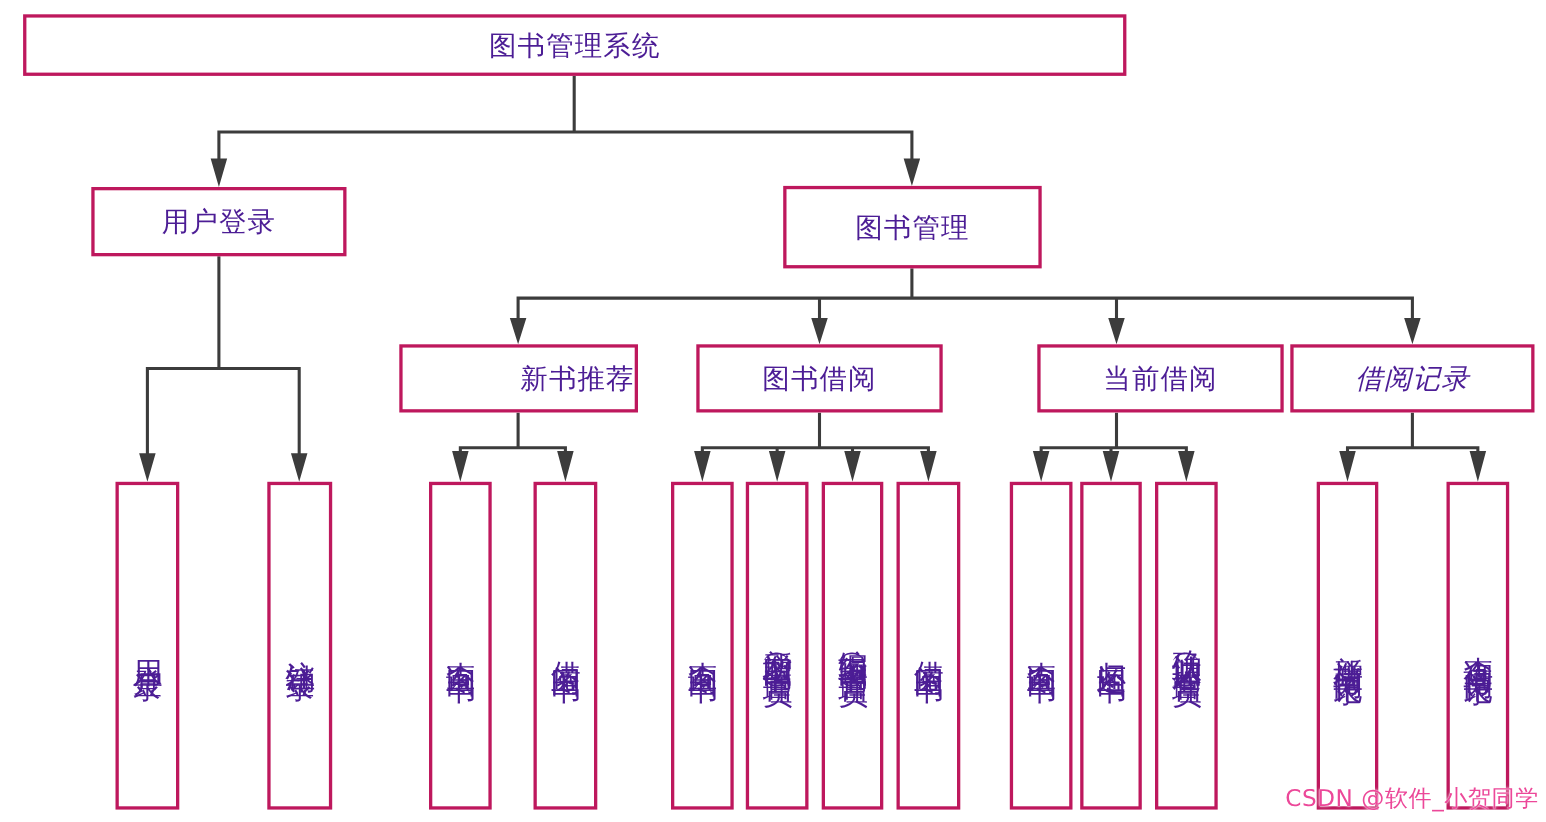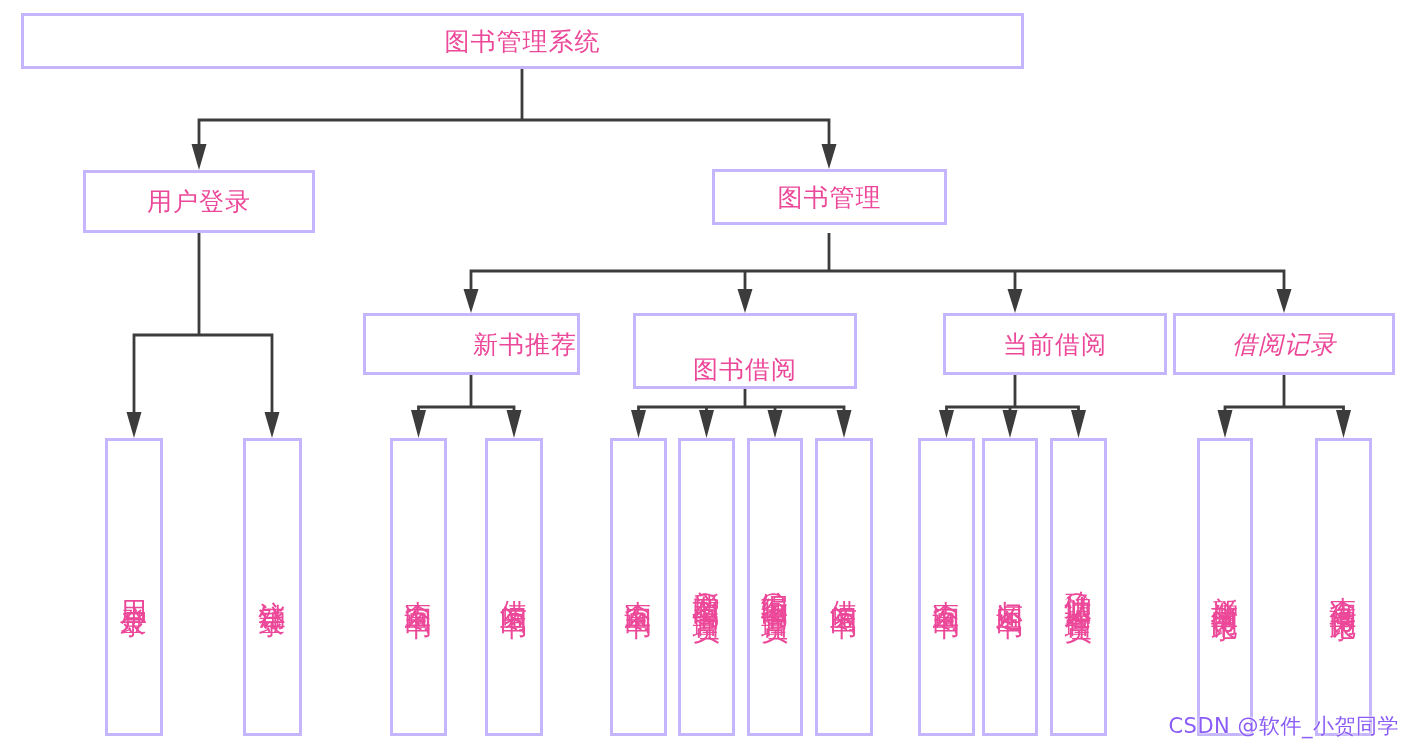--- a/index.html
+++ b/index.html
@@ -2,32 +2,32 @@
 <html><head>
 <meta charset="utf-8">
 <style>
   html,body{margin:0;padding:0;background:#ffffff;}
   #stage{
     position:relative;width:1405px;height:747px;background:#ffffff;overflow:hidden;
     font-family:"DejaVu Sans",sans-serif;
   }
   #wires{position:absolute;left:0;top:0;z-index:1;}
   .node{
-    position:absolute;background:#ffffff;border:3px solid #c4b5fd;box-sizing:border-box;
+    position:absolute;background:#ffffff;border:3px solid #be185d;box-sizing:border-box;
     display:flex;align-items:center;justify-content:center;z-index:2;
-    color:#ec4899;font-size:25px;letter-spacing:1px;white-space:nowrap;
+    color:#4c1d95;font-size:25px;letter-spacing:1px;white-space:nowrap;
   }
   .leaf{font-size:27px;letter-spacing:0;}
   .leaf .vtext{
     writing-mode:vertical-rl;text-orientation:mixed;letter-spacing:4px;line-height:1;
     white-space:nowrap;
   }
   #watermark{
     position:absolute;top:712px;right:6px;z-index:5;
-    font-size:21px;color:#8b5cf6;letter-spacing:0.5px;
+    font-size:21px;color:#ec4899;letter-spacing:0.5px;
     text-shadow:0 0 3px #ffffff,0 0 1px #ffffff;
   }
 </style>
 </head>
 <body>
 
 <div id="stage">
 
   <svg id="wires" width="1405" height="747" viewBox="0 0 1405 747">
     <g stroke="#3c3c3c" stroke-width="2.8" fill="none">
@@ -50,28 +50,28 @@
     </g>
   </svg>
 
   <div class="node" style="left:21px;top:13px;width:1003px;height:56px;">
     <span>图书管理系统</span>
   </div>
 
   <div class="node" style="left:83px;top:170px;width:232px;height:63px;">
     <span>用户登录</span>
   </div>
-  <div class="node" style="left:712px;top:169px;width:235px;height:56px;">
+  <div class="node" style="left:712px;top:169px;width:235px;height:75px;">
     <span>图书管理</span>
   </div>
 
   <div class="node" style="left:363px;top:313px;width:217px;height:62px;justify-content:flex-end;">
     <span>新书推荐</span>
   </div>
-  <div class="node" style="left:633px;top:313px;width:224px;height:76px;align-items:flex-end;">
+  <div class="node" style="left:633px;top:313px;width:224px;height:62px;">
     <span>图书借阅</span>
   </div>
   <div class="node" style="left:903px;top:313px;width:224px;height:62px;margin-left:40px;">
     <span>当前借阅</span>
   </div>
   <div class="node" style="left:1173px;top:313px;width:222px;height:62px;font-style:italic;">
     <span>借阅记录</span>
   </div>
 
   <div class="node leaf" style="left:105px;top:438px;width:58px;height:298px;">

